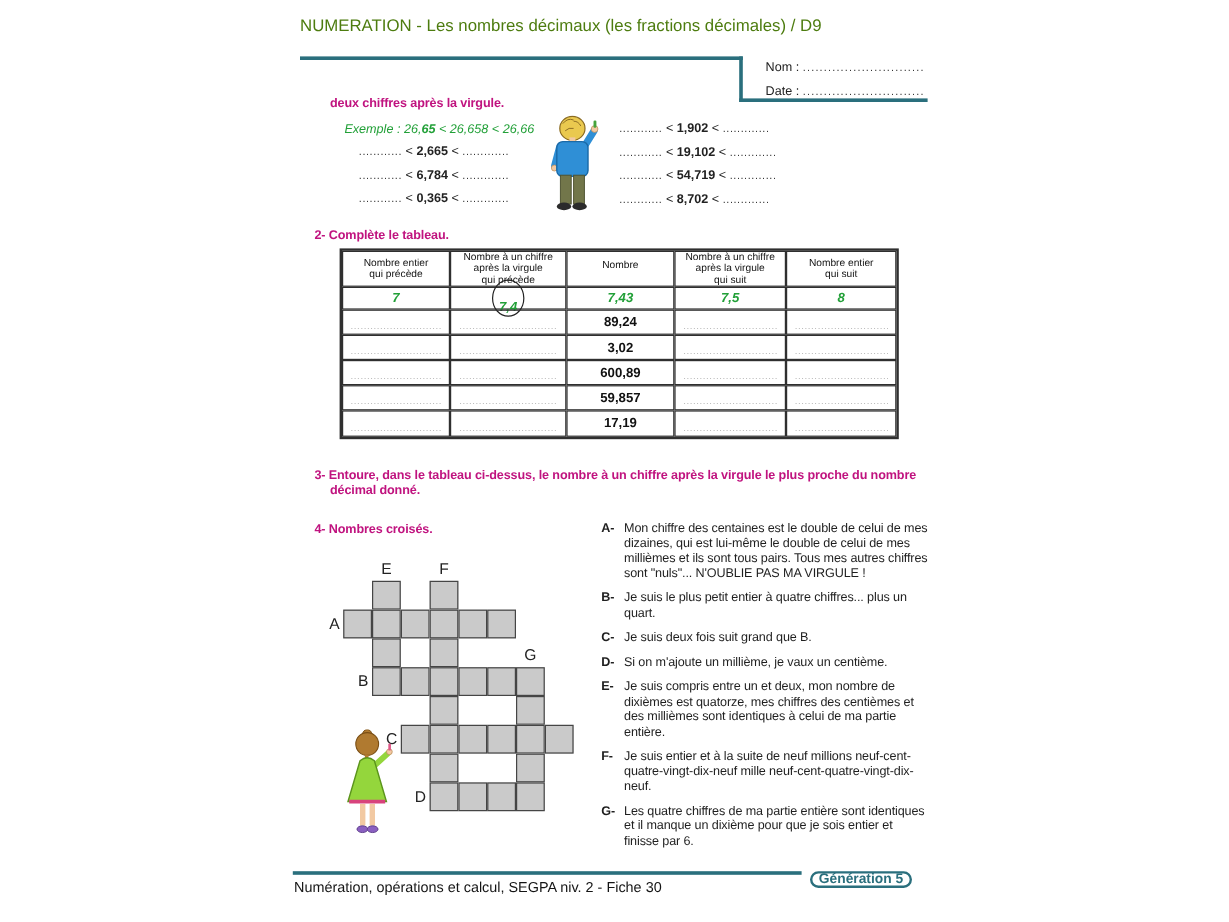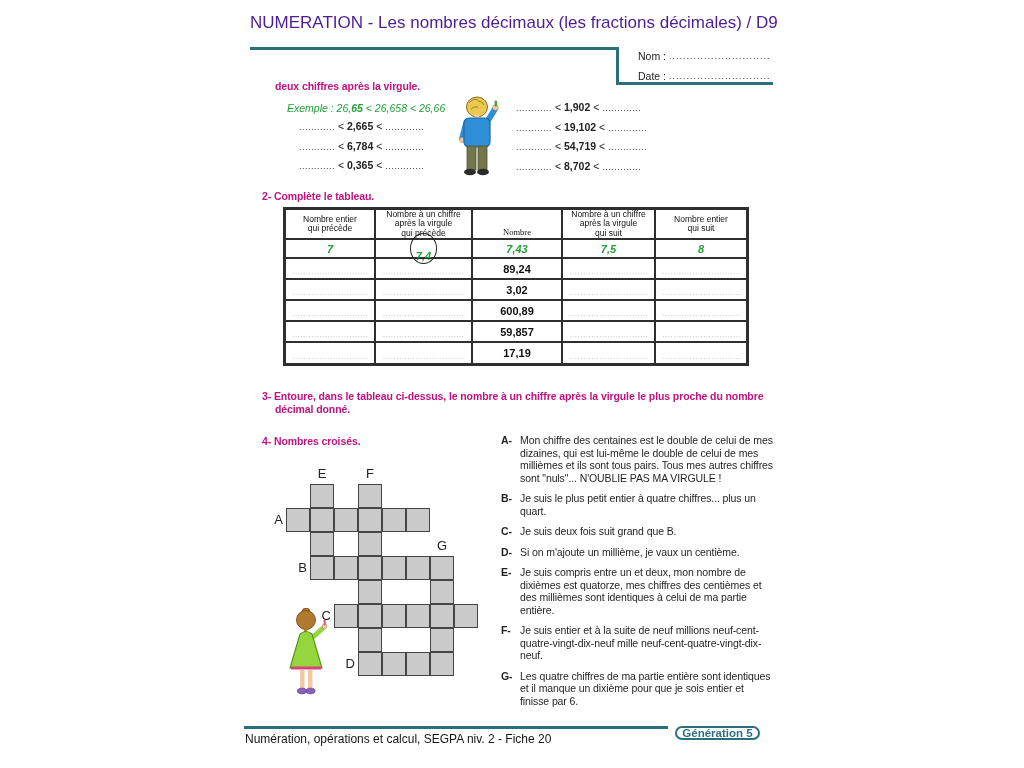--- a/index.html
+++ b/index.html
@@ -1,21 +1,21 @@
 <!DOCTYPE html>
 <html><head>
 <meta charset="utf-8">
 <style>
   html,body{margin:0;padding:0;background:#fff;}
   #page{position:relative;width:1024px;height:768px;background:#ffffff;overflow:hidden;
         font-family:"Liberation Sans","DejaVu Sans",sans-serif;color:#1d1d1d;}
   .abs{position:absolute;}
 
   
-  .title{left:250px;top:13px;font-size:17px;color:#4c1d95;white-space:nowrap;}
+  .title{left:250px;top:13px;font-size:14px;color:#4d7c0f;white-space:nowrap;}
   .tl-h{left:250px;top:47px;width:369px;height:3px;background:#2a6f7d;}
   .tl-v{left:616px;top:47px;width:3px;height:38px;background:#2a6f7d;}
   .tl-n{left:616px;top:82px;width:157px;height:3px;background:#2a6f7d;}
   .nomrow{left:638px;width:132px;height:13px;display:flex;font-size:10.5px;color:#222;}
   .nomrow .nlab{flex:0 0 auto;margin-right:3px;}
   .leader{flex:1 1 auto;overflow:hidden;white-space:nowrap;color:#333;font-size:9px;letter-spacing:1px;line-height:13px;}
 
   
   .h{color:#c0137f;font-weight:bold;font-size:10.5px;letter-spacing:-0.1px;white-space:nowrap;}
 
@@ -24,21 +24,21 @@
   .fillcol{display:flex;flex-direction:column;}
   .fill-item{height:13px;margin-bottom:6.5px;font-size:10.5px;color:#222;white-space:nowrap;}
   .fill-item b{font-weight:bold;}
   .idots{color:#333;font-size:9px;letter-spacing:0.5px;}
 
   
   .tbl{left:283px;top:207px;display:grid;grid-template-columns:90px 97px 90px 93px 92px;
        grid-template-rows:30px 19px 21px 21px 21px 21px 22px;border:2px solid #2f2f2f;background:#fff;}
   .tcell{border:1px solid #2f2f2f;display:flex;flex-direction:column;align-items:center;justify-content:center;position:relative;}
   .th{font-size:8.5px;line-height:9.5px;text-align:center;color:#111;}
-  .th1{justify-content:flex-end;padding-bottom:1px;box-sizing:border-box;font-family:Liberation Serif, serif;}
+  .th1{justify-content:flex-end;padding-bottom:13px;box-sizing:border-box;}
   .tg{color:#22a038;font-style:italic;font-weight:bold;font-size:11px;}
   .circled{border:1.4px solid #222;border-radius:50%;padding:16px 5px 1px 5px;line-height:12px;}
   .tnum{font-weight:bold;font-size:11px;color:#111;}
   .cdots{position:absolute;bottom:2px;left:7%;width:86%;height:9px;overflow:hidden;white-space:nowrap;
          color:#b5b5b5;font-size:8px;letter-spacing:0.5px;line-height:9px;}
 
   
   .grid{left:286px;top:484px;width:192px;height:192px;}
   .gcell{position:absolute;width:24px;height:24px;box-sizing:border-box;background:#cacaca;border:1.5px solid #454545;}
   .glabel{position:absolute;font-size:13px;color:#222;}
@@ -294,16 +294,16 @@
         <span class="cl-letter">F-</span>
         <span class="cl-text">Je suis entier et à la suite de neuf millions neuf-cent-quatre-vingt-dix-neuf mille neuf-cent-quatre-vingt-dix-neuf.</span>
       </div>
       <div class="clue">
         <span class="cl-letter">G-</span>
         <span class="cl-text">Les quatre chiffres de ma partie entière sont identiques et il manque un dixième pour que je sois entier et finisse par 6.</span>
       </div>
     </div>
 
   <div class="abs f-line"></div>
-  <div class="abs f-text">Numération, opérations et calcul, SEGPA niv. 2 - Fiche 20</div>
+  <div class="abs f-text">Numération, opérations et calcul, SEGPA niv. 2 - Fiche 30</div>
   <div class="abs f-pill">Génération 5</div>
 
 </div>
 
 </body></html>

